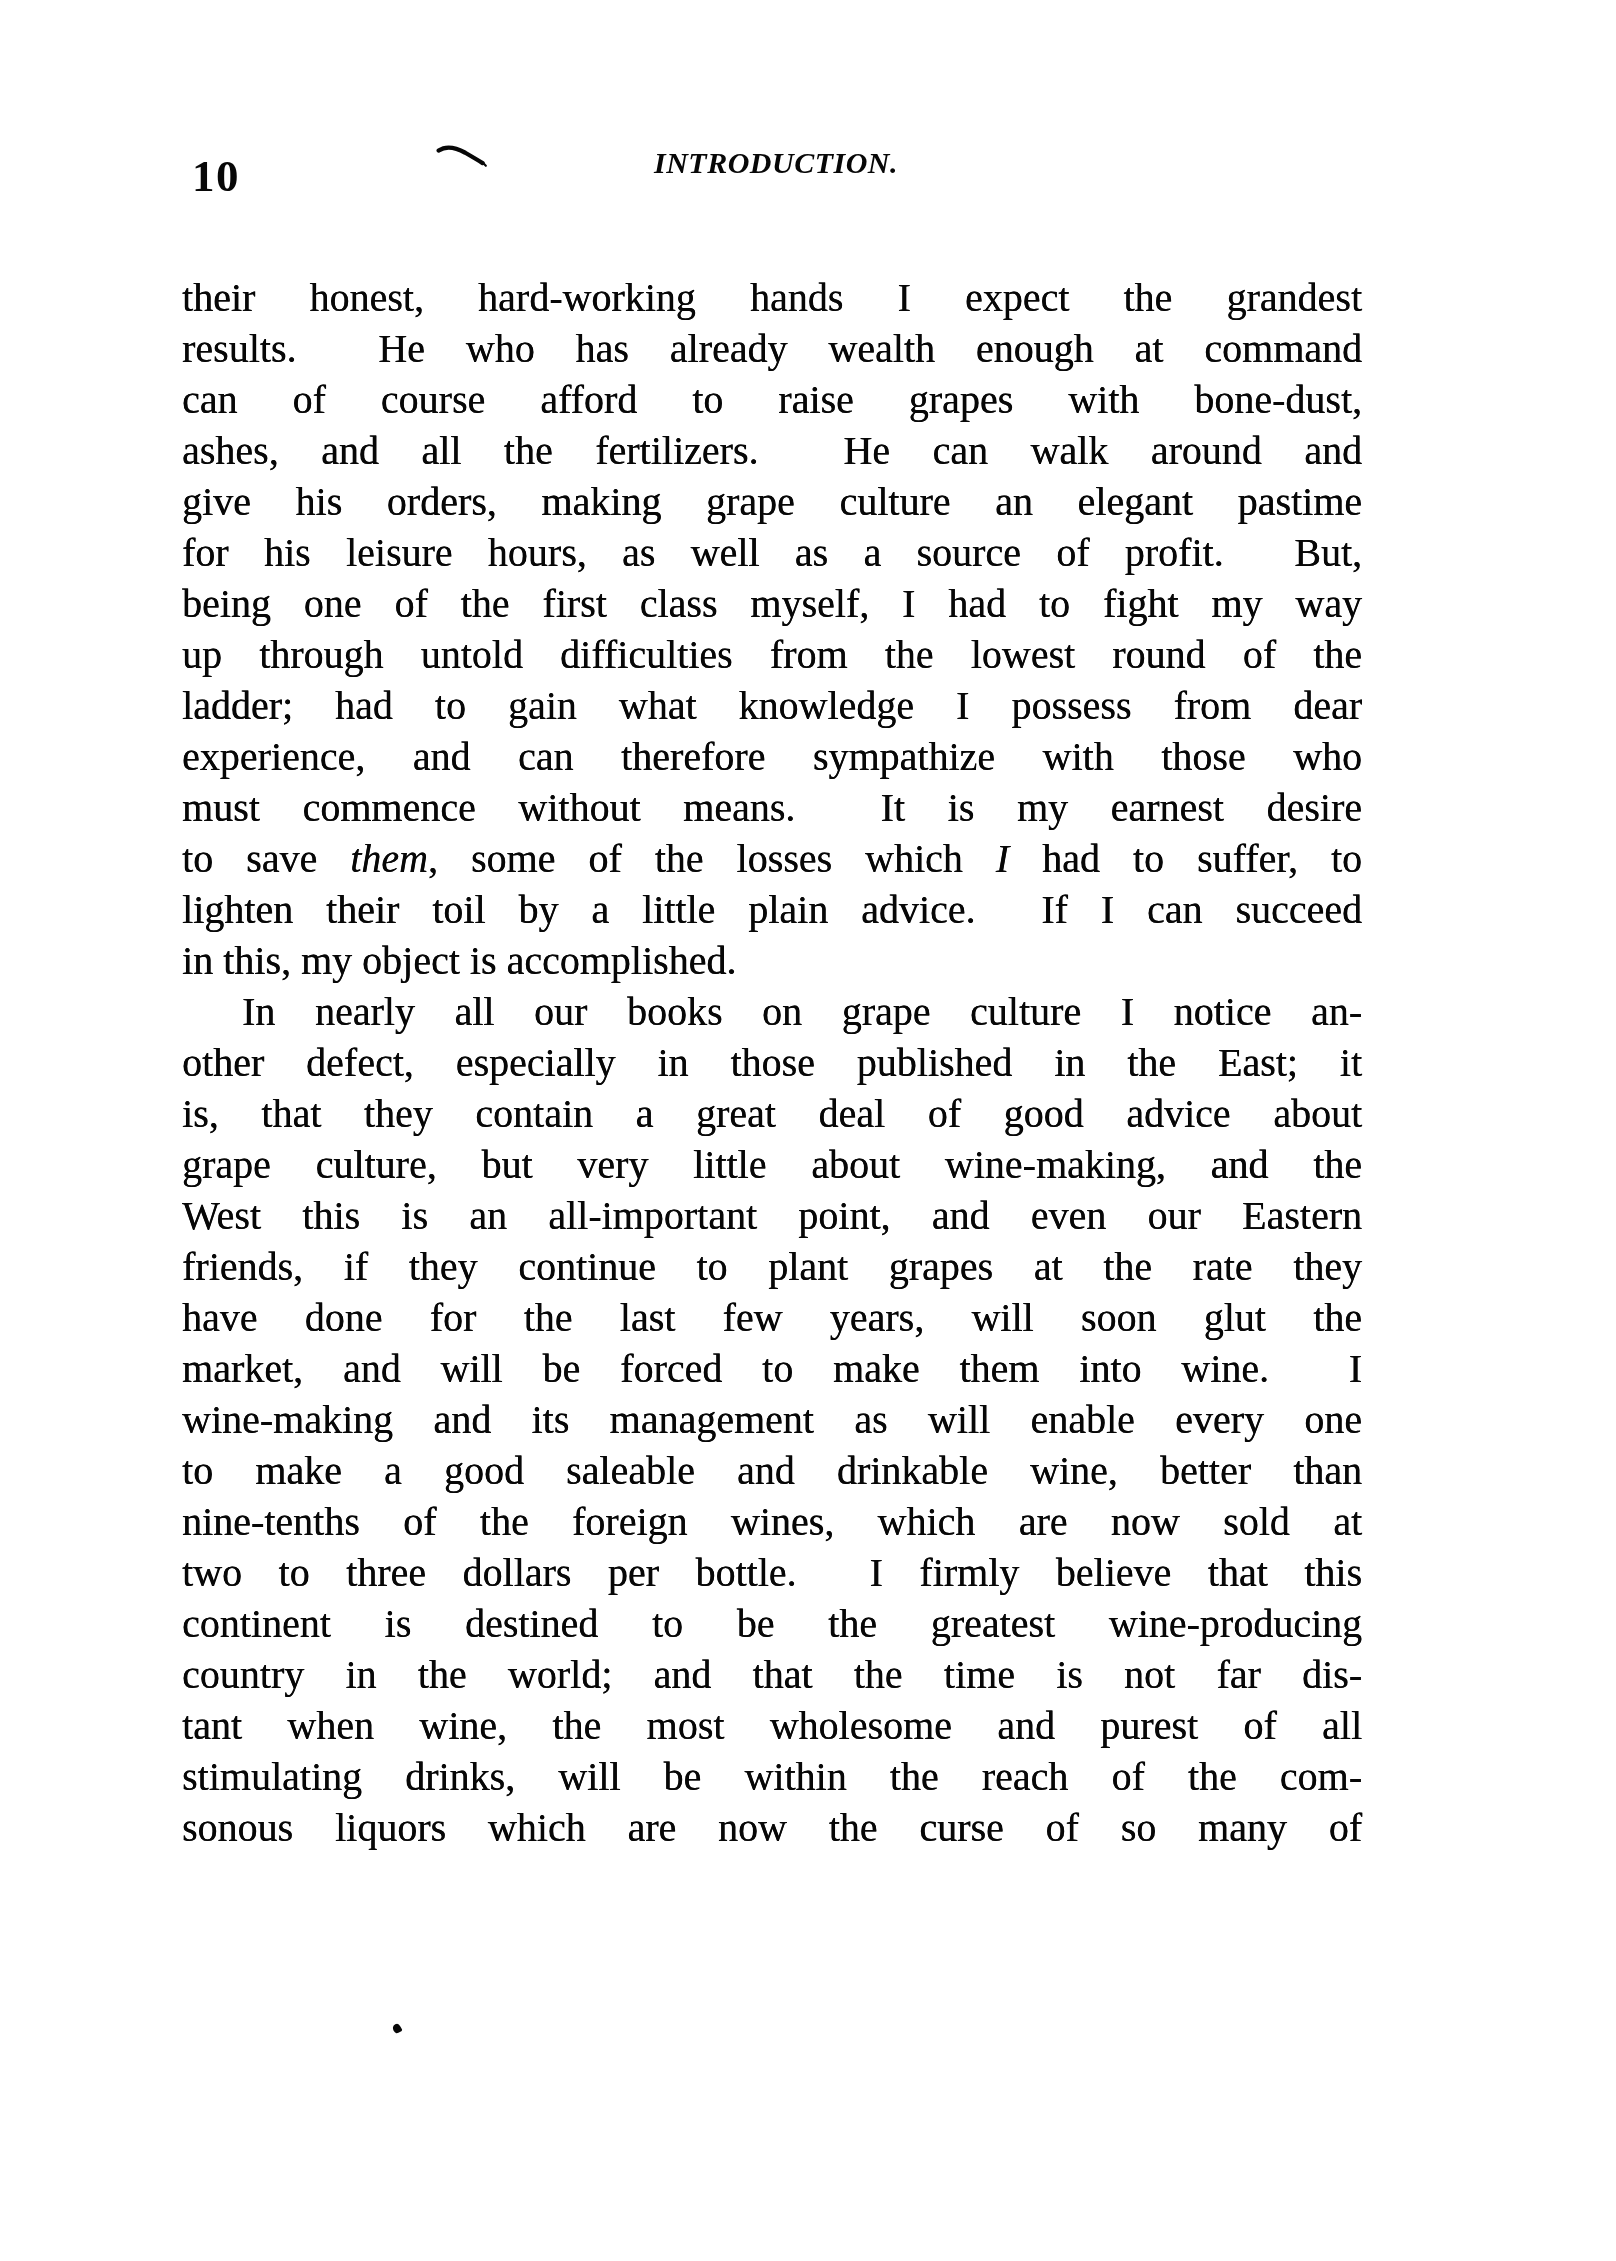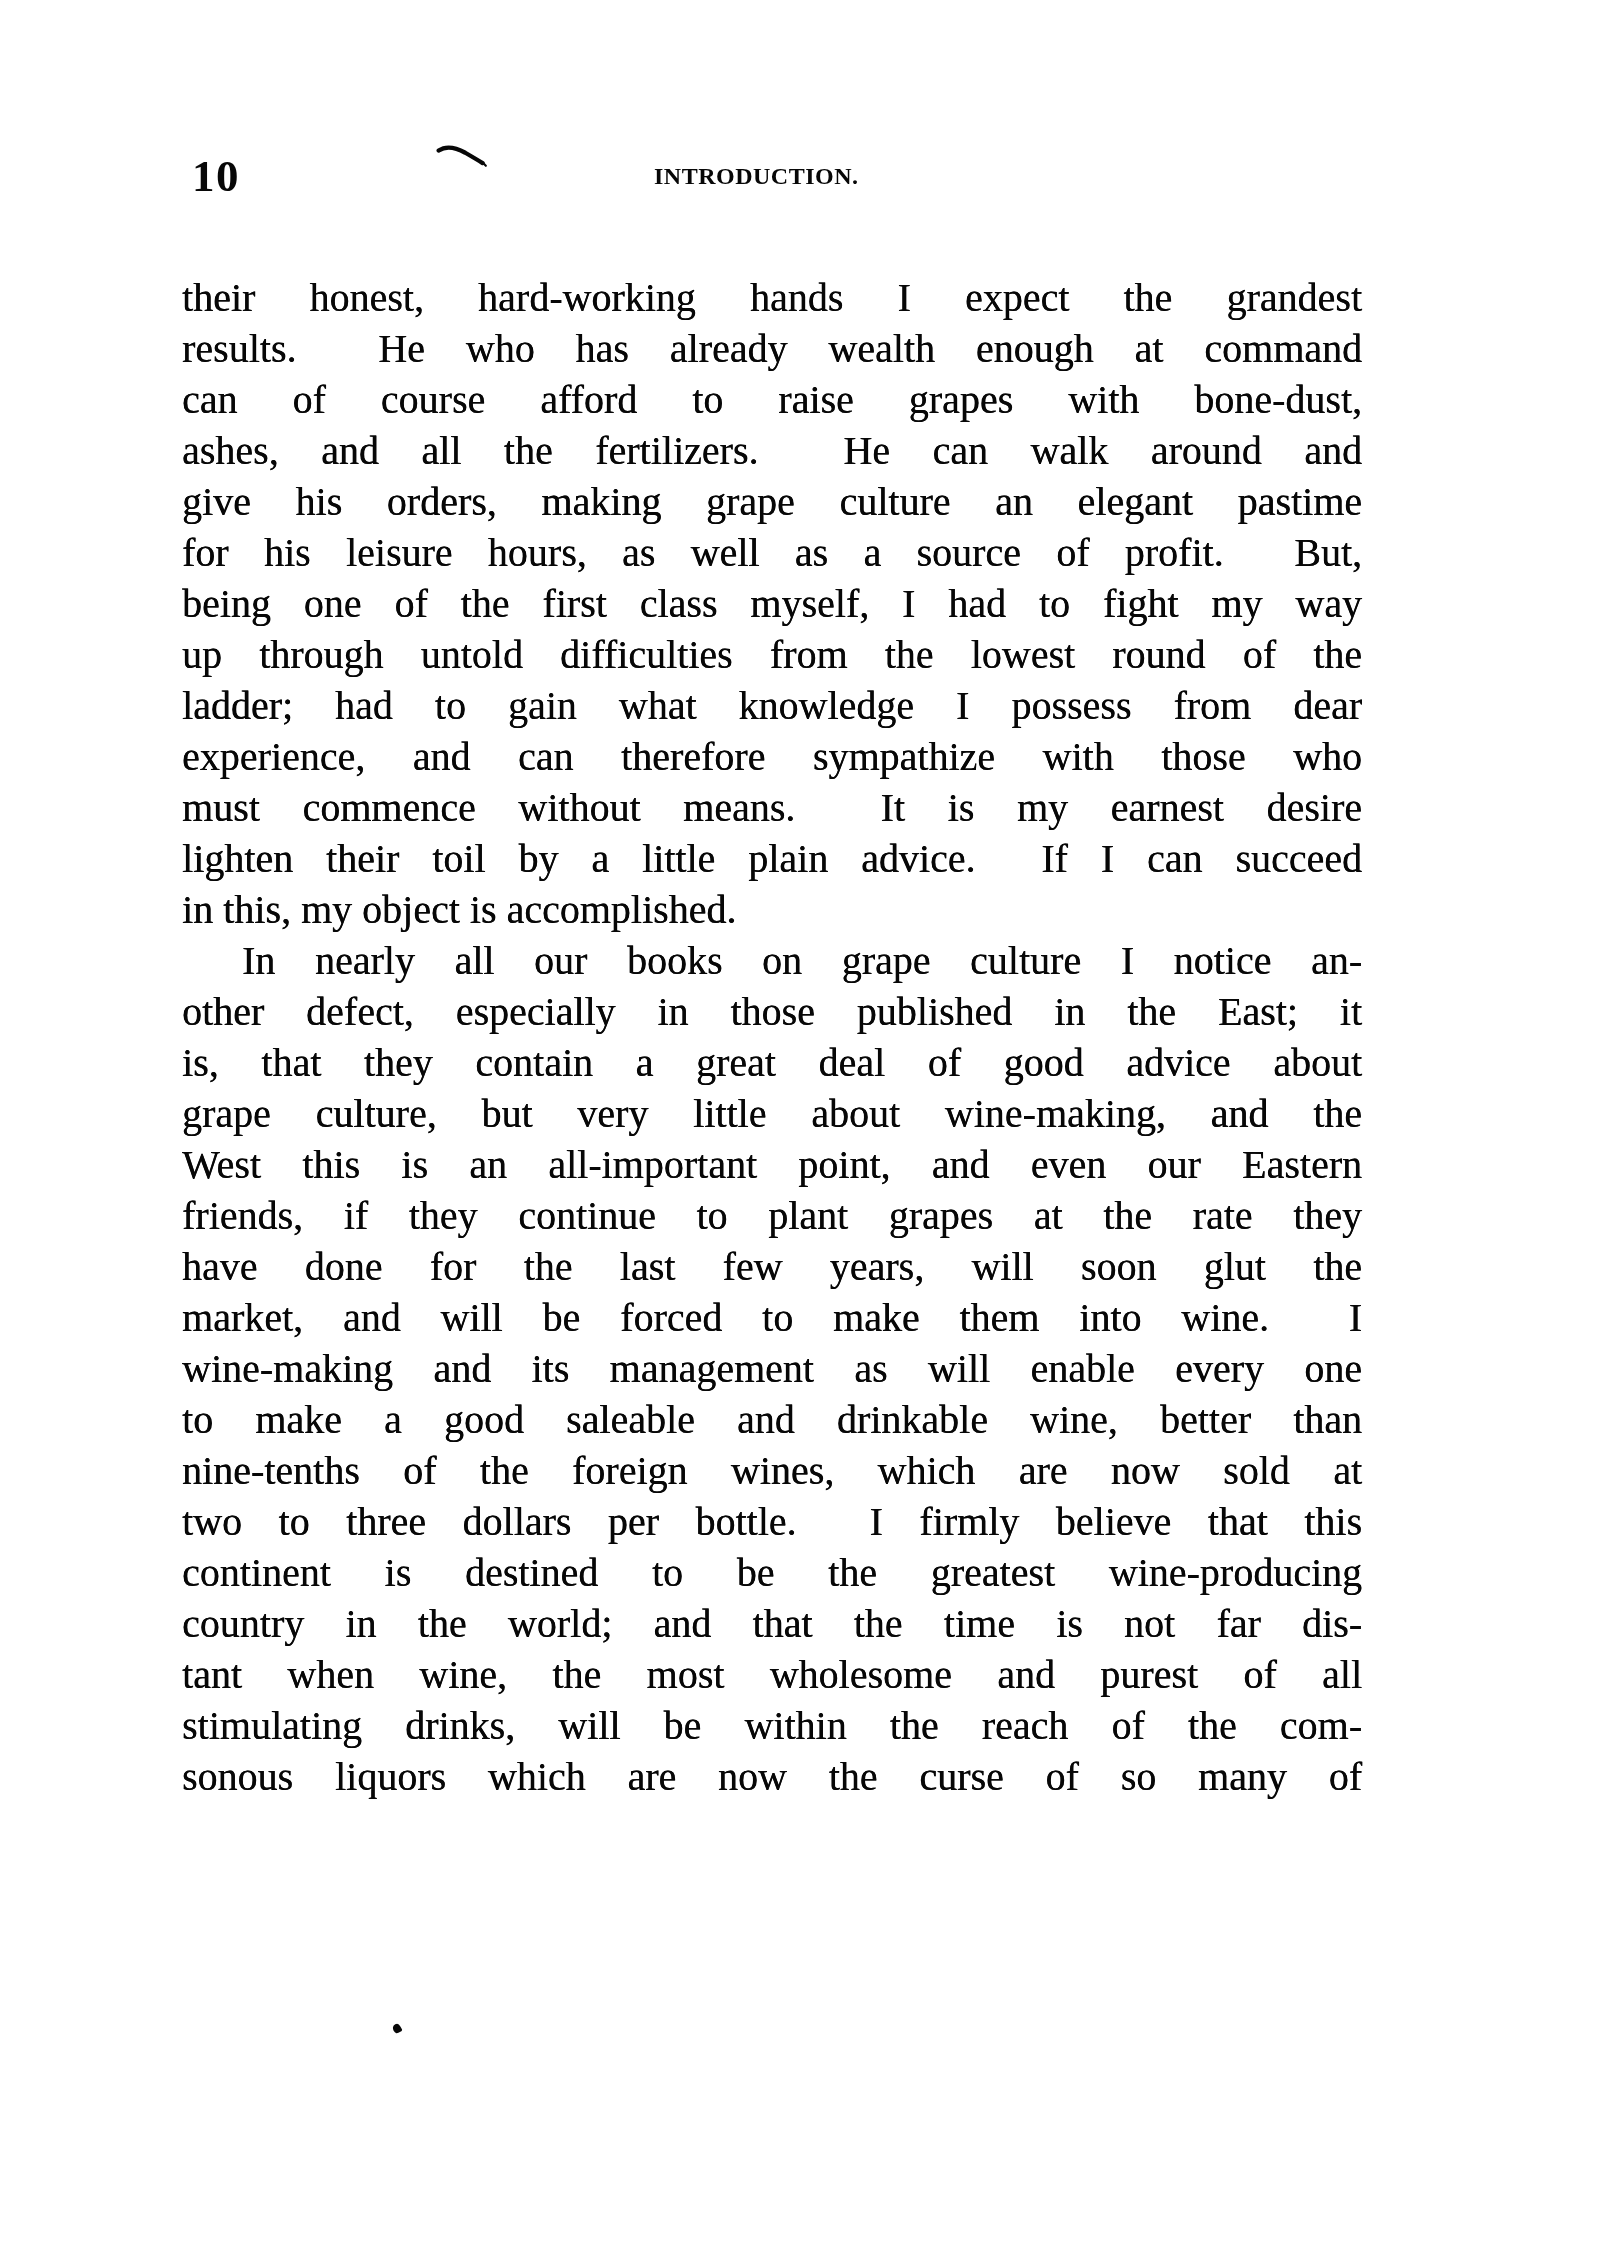--- a/index.html
+++ b/index.html
@@ -8,23 +8,24 @@
   .sheet {
     position:relative; width:1484px; height:2261px;
     background:var(--paper); overflow:hidden;
     font-family:"Liberation Serif", serif; color:var(--ink);
   }
   .pageno {
     position:absolute; left:192px; top:154px;
     font-size:45px; font-weight:700; line-height:1; letter-spacing:1.6px;
   }
   .rhead {
-    position:absolute; left:654px; top:164px;
-    font-size:24px; font-weight:700; line-height:1; letter-spacing:0.5px;
+    position:absolute; left:654px; top:148px;
+    font-size:30px; font-weight:700; line-height:1; letter-spacing:0.5px;
     white-space:nowrap;
+    font-style:italic;
   }
   .bodytext {
     position:absolute; left:182px; top:272px; width:1180px;
     font-size:40px; line-height:51px;
     text-shadow:0.3px 0 0 currentColor;
   }
   .line { text-align:justify; text-align-last:justify; }
   .line.noj { text-align:center; text-align-last:left; }
   .line.ind { text-indent:60px; }
   .line i { font-style:italic; }
@@ -63,20 +64,21 @@
       <div class="line">results.&nbsp; He who has already wealth enough at command</div>
       <div class="line">can of course afford to raise grapes with bone-dust,</div>
       <div class="line">ashes, and all the fertilizers.&nbsp; He can walk around and</div>
       <div class="line">give his orders, making grape culture an elegant pastime</div>
       <div class="line">for his leisure hours, as well as a source of profit.&nbsp; But,</div>
       <div class="line">being one of the first class myself, I had to fight my way</div>
       <div class="line">up through untold difficulties from the lowest round of the</div>
       <div class="line">ladder; had to gain what knowledge I possess from dear</div>
       <div class="line">experience, and can therefore sympathize with those who</div>
       <div class="line">must commence without means.&nbsp; It is my earnest desire</div>
+      <div class="line">to save <i>them</i>, some of the losses which <i>I</i> had to suffer, to</div>
       <div class="line">lighten their toil by a little plain advice.&nbsp; If I can succeed</div>
       <div class="line noj">in this, my object is accomplished.</div>
       <div class="line ind">In nearly all our books on grape culture I notice an-</div>
       <div class="line">other defect, especially in those published in the East; it</div>
       <div class="line">is, that they contain a great deal of good advice about</div>
       <div class="line">grape culture, but very little about wine-making, and the</div>
       <div class="line">West this is an all-important point, and even our Eastern</div>
       <div class="line">friends, if they continue to plant grapes at the rate they</div>
       <div class="line">have done for the last few years, will soon glut the</div>
       <div class="line">market, and will be forced to make them into wine.&nbsp; I</div>

